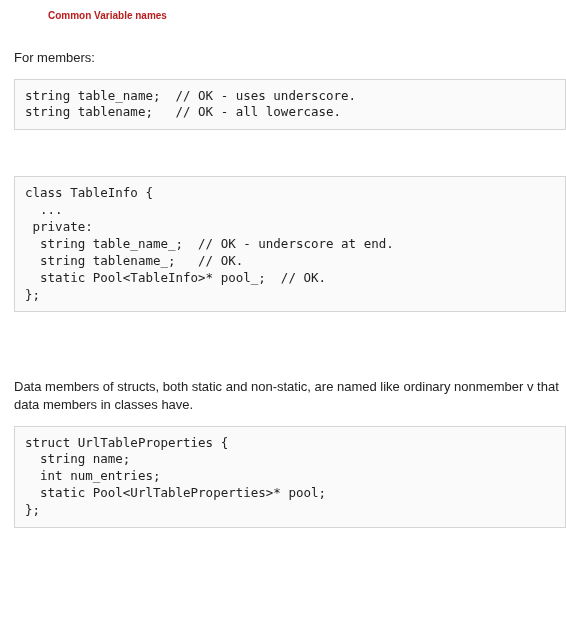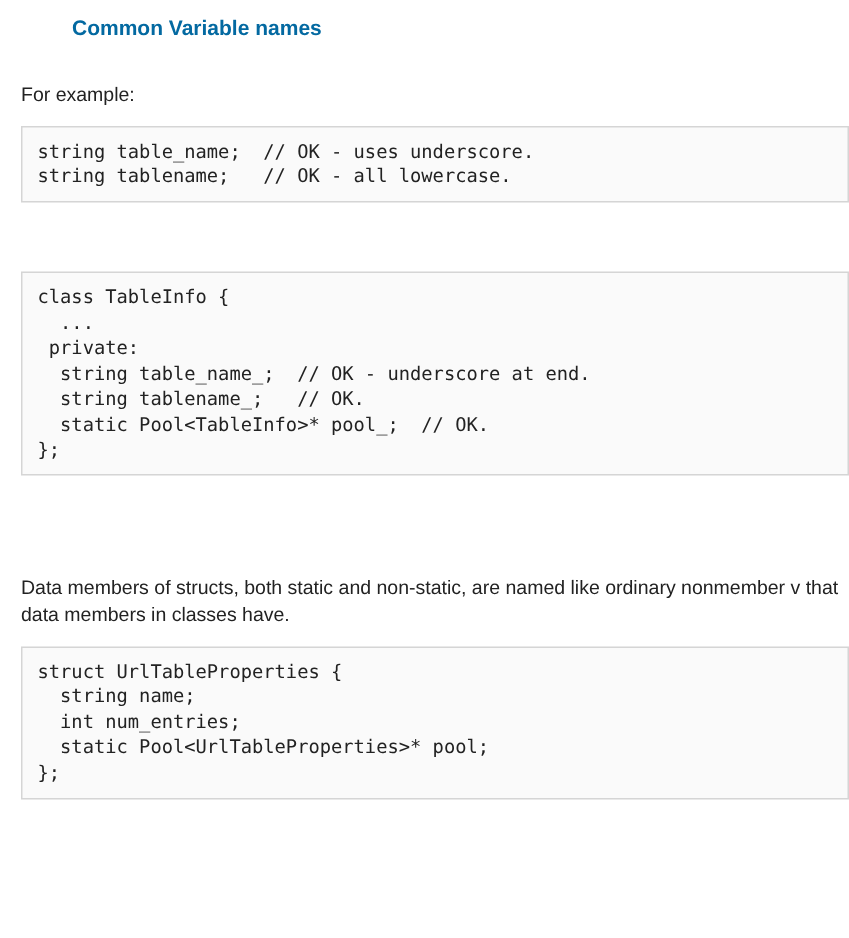--- a/index.html
+++ b/index.html
@@ -8,23 +8,23 @@
     background: #ffffff;
     font-family: Verdana, Geneva, sans-serif;
     font-size: 13px;
     color: #222222;
     width: 566px;
   }
   .content {
     padding: 10px 0 0 14px;
   }
   .section-heading {
-    color: #0369a1;
+    color: #b91c1c;
     font-weight: bold;
-    font-size: 14px;
+    font-size: 10px;
     margin: 4px 0 6px 34px;
   }
   .section-heading.first {
     margin-top: 0;
   }
   .paragraph {
     margin: 28px 0 12px 0;
     line-height: 1.35;
     width: 552px;
     overflow: hidden;
@@ -47,21 +47,21 @@
   }
   .spacer-medium { height: 28px; }
 </style>
 </head>
 <body>
 
 <div class="content">
 
   <div class="section-heading first">Common Variable names</div>
 
-  <div class="paragraph">For example:</div>
+  <div class="paragraph">For members:</div>
 
   <pre class="codeblock">string table_name;  // OK - uses underscore.
 string tablename;   // OK - all lowercase.</pre>
 
 
   <div class="spacer-medium"></div>
 
 
 
   <pre class="codeblock">class TableInfo {

